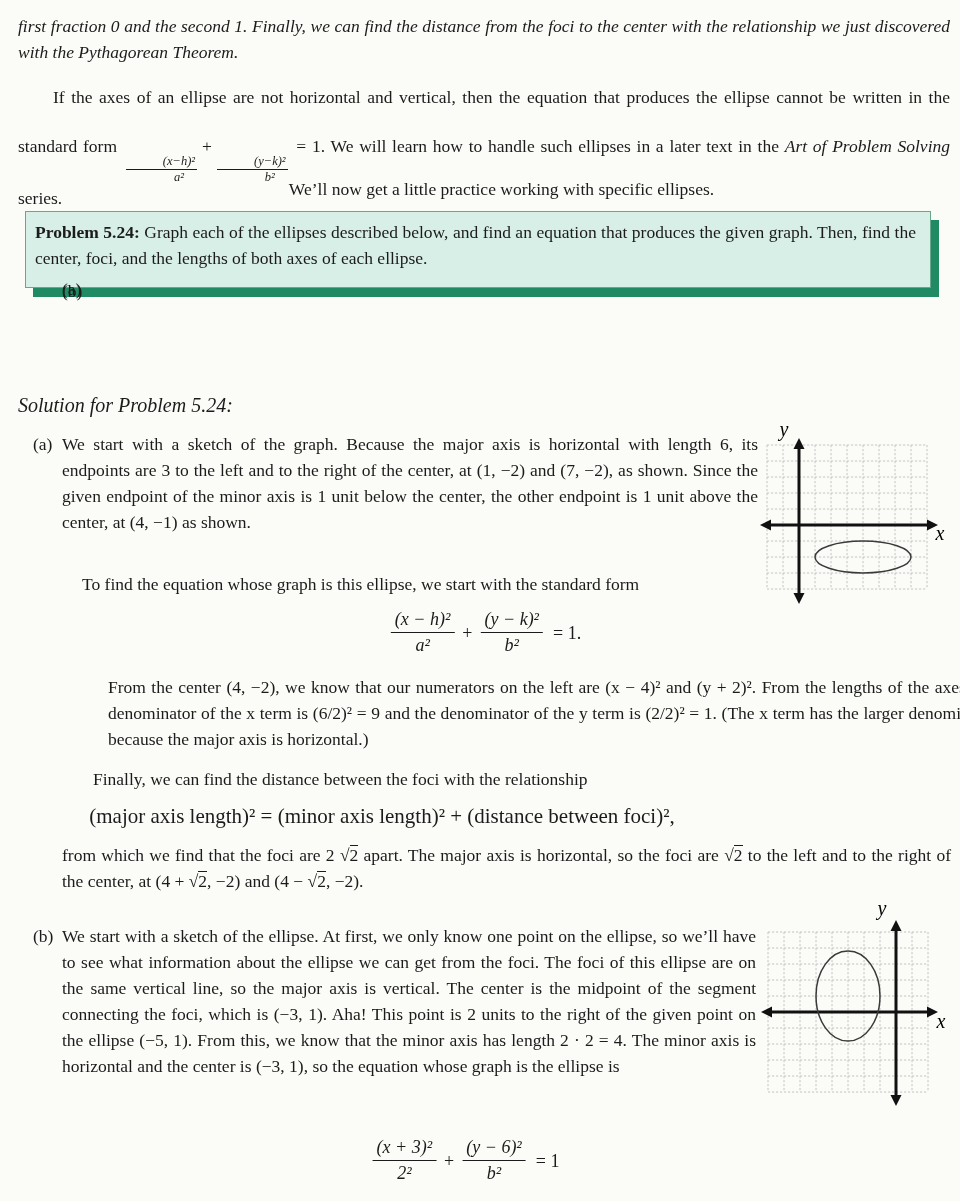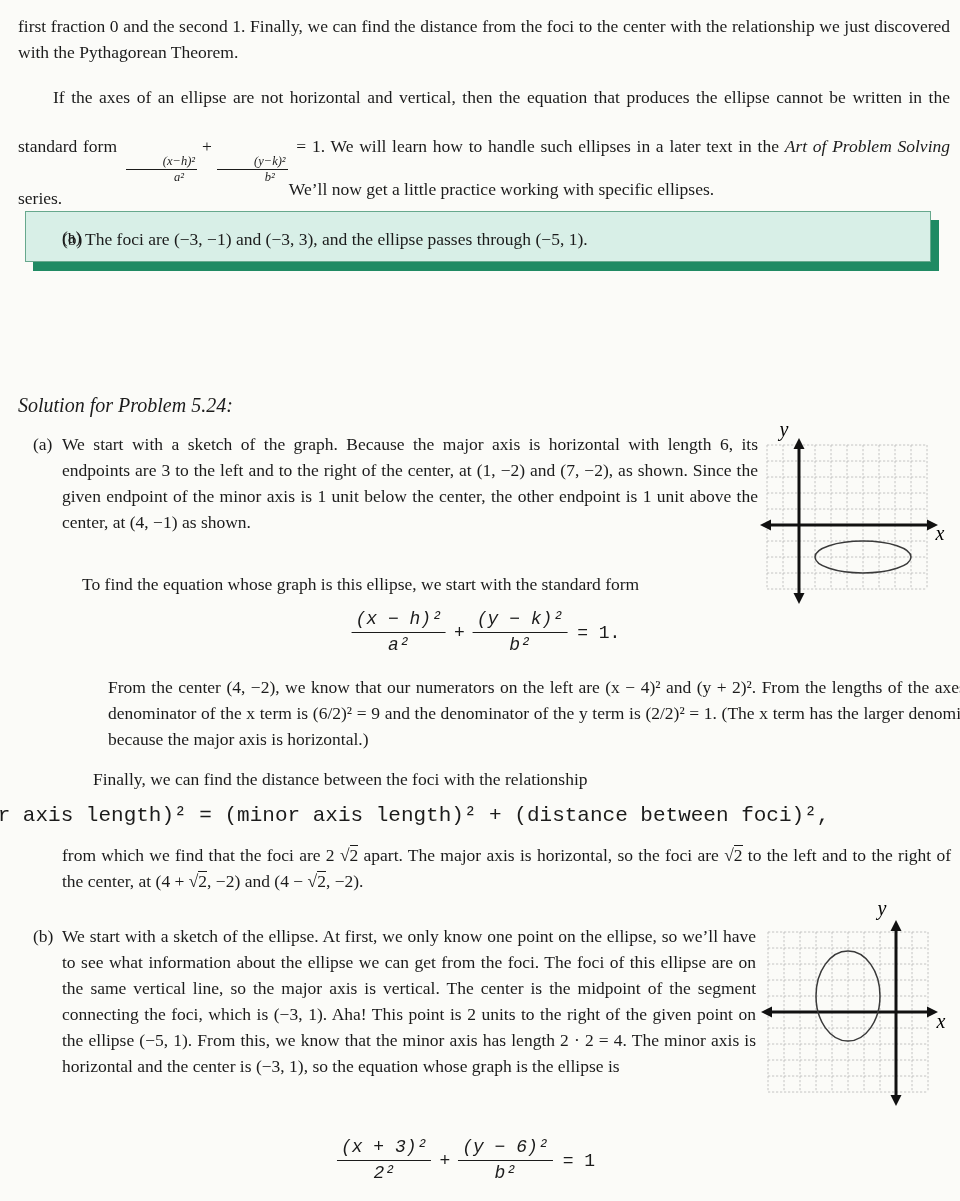--- a/index.html
+++ b/index.html
@@ -20,21 +20,21 @@
   .pbox{
     position:absolute;left:25px;top:211px;width:906px;box-sizing:border-box;
     border:1px solid #67a88d;
     box-shadow:8px 9px 0 0 #1f8a63;
     padding:7px 14px 9px 9px;
   }
   .pbox-item{position:relative;padding-left:50px;margin-top:5px;}
   .pbox-label{position:absolute;left:27px;top:0;}
 
   
-  .disp{position:absolute;transform:translateX(-50%);white-space:nowrap;font-size:18px;font-family:Liberation Mono, monospace;}
+  .disp{position:absolute;transform:translateX(-50%);white-space:nowrap;font-size:18px;}
   .dfrac{display:inline-block;vertical-align:middle;text-align:center;line-height:1.3;font-style:italic;}
   .dfrac .fnum{display:block;border-bottom:1.5px solid #1b1b1b;padding:0 4px 1px;}
   .dfrac .fden{display:block;padding-top:1px;}
   .dmid{display:inline-block;vertical-align:middle;margin:0 8px;}
   .deq{display:inline-block;vertical-align:middle;margin-left:10px;}
 
   
   .ifrac{display:inline-block;vertical-align:middle;text-align:center;font-size:12.5px;line-height:1.2;font-style:italic;margin:0 3px;}
   .ifrac .fnum{display:block;border-bottom:1px solid #1b1b1b;padding:0 2px;margin-top:44px;}
   .ifrac .fden{display:block;}
@@ -42,35 +42,38 @@
 
   
   .rt{white-space:nowrap;}
   .rt .ovl{display:inline-block;border-top:1.5px solid #1b1b1b;line-height:1.05;}
 
   svg text{font-family:"Liberation Serif","DejaVu Serif",serif;font-style:italic;}
 </style>
 </head>
 <body>
 
-<div class="abs just" style="left:18px;top:13px;width:932px;">first fraction 0 and the second 1.  Finally, we can find the distance from the foci to the center with the relationship we just discovered with the Pythagorean Theorem.</div>
+<div class="abs just" style="left:18px;top:13px;width:932px;font-style:italic;">first fraction 0 and the second 1.  Finally, we can find the distance from the foci to the center with the relationship we just discovered with the Pythagorean Theorem.</div>
 
 <div class="abs just indent35" style="left:18px;top:84px;width:932px;">
   <span>If the axes of an ellipse are not horizontal and vertical, then the equation that produces the ellipse cannot be written in the standard form </span><span class="ifrac"><span class="fnum">(x−h)²</span><span class="fden">a²</span></span><span class="imid">+</span><span class="ifrac"><span class="fnum">(y−k)²</span><span class="fden">b²</span></span> <span>= 1.</span><span> We will learn how to handle such ellipses in a later text in the </span><span class="ital">Art of Problem Solving</span><span> series.</span>
 </div>
 
 <div class="abs indent35" style="left:18px;top:176px;width:932px;text-align:center;">We’ll now get a little practice working with specific ellipses.</div>
 
 <div class="pbox" style="background:#d8efe7;">
+  <div class="just">
+    <span class="bold">Problem 5.24:</span>
+    <span>Graph each of the ellipses described below, and find an equation that produces the given graph. Then, find the center, foci, and the lengths of both axes of each ellipse.</span>
+  </div>
   <div class="pbox-item just">
     <span class="pbox-label">(a)</span>
   </div>
   <div class="pbox-item just" style="margin-top:7px;">
     <span class="pbox-label">(b)</span>
-    <span>The foci are (−3, −1) and (−3, 3), and the ellipse passes through (−5, 1).</span>
   </div>
 </div>
 
 <div class="abs ital" style="left:18px;top:392px;font-size:20px;">Solution for Problem 5.24:</div>
 
 <div class="abs" style="left:33px;top:431px;">(a)</div>
 <div class="abs just" style="left:62px;top:431px;width:696px;">We start with a sketch of the graph.  Because the major axis is horizontal with length 6, its endpoints are 3 to the left and to the right of the center, at (1, −2) and (7, −2), as shown. Since the given endpoint of the minor axis is 1 unit below the center, the other endpoint is 1 unit above the center, at (4, −1) as shown.</div>
 <div class="abs just indent20" style="left:62px;top:563px;width:696px;">To find the equation whose graph is this ellipse, we start with the standard form</div>
 
 <div class="disp" style="left:486px;top:608px;">

